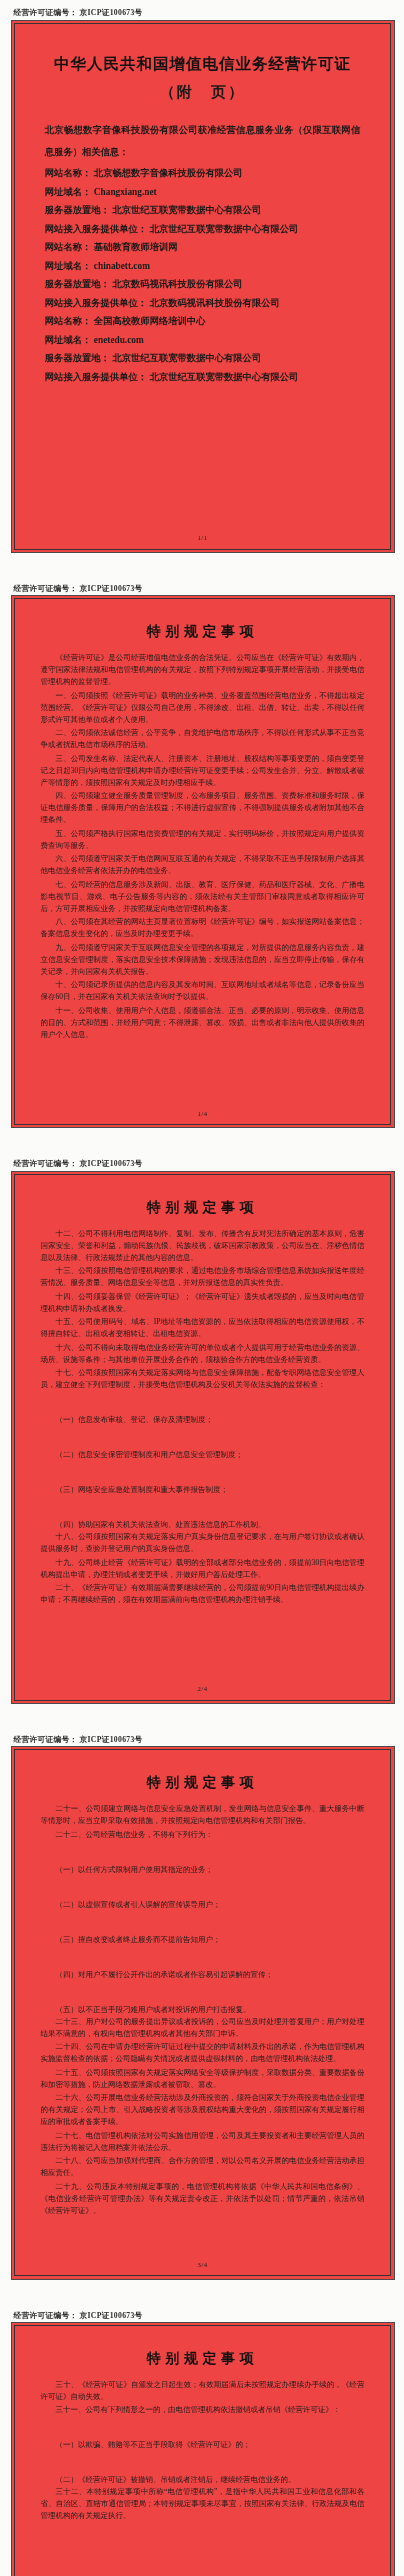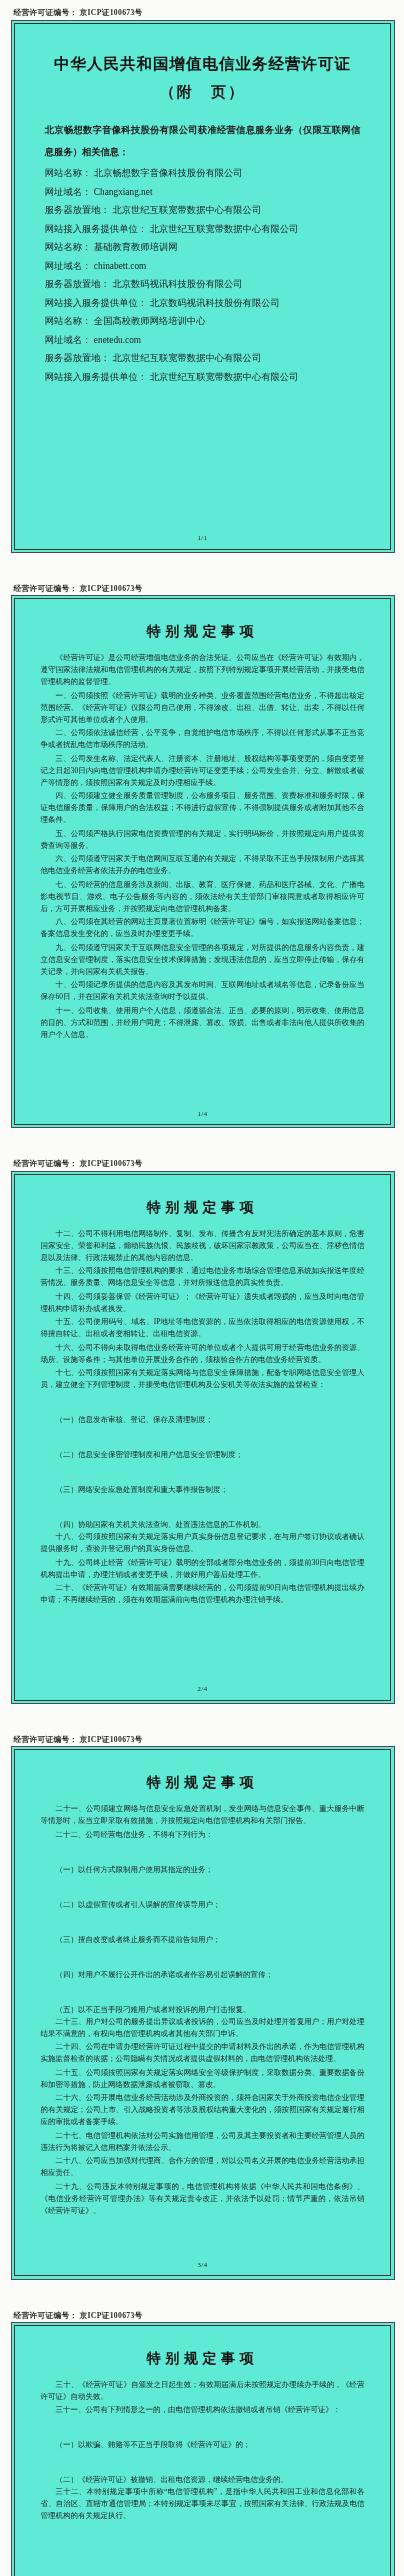--- a/index.html
+++ b/index.html
@@ -25,21 +25,21 @@
     font-size: 7.7px;
     font-weight: bold;
     color: #2b2b2b;
     padding-left: 3.1px;
     letter-spacing: 0.3px;
   }
   .page-header .hdr-no { padding-left: 2.1px; }
   .cert-frame {
     border: 0.8px solid #4a4a4a;
     padding: 2.1px;
-    background: #5eead4;
+    background: #ef4444;
   }
   .cert-inner {
     border: 1.5px solid #333333;
     height: 527px;
     box-sizing: border-box;
     position: relative;
     padding: 15.5px 25px 15.5px;
     overflow: hidden;
   }
   .cert-title {
@@ -62,21 +62,21 @@
   }
   .entry-intro {
     font-size: 9.3px;
     font-weight: bold;
     line-height: 22px;
     margin: 0 0 1px;
     text-align: justify;
   }
   .entry-line {
     font-size: 9.3px;
-    font-weight: normal;
+    font-weight: bold;
     line-height: 18.5px;
     margin: 0;
     text-align: justify;
   }
   .entry-line .entry-value { padding-left: 2.6px; }
   .prov-title {
     margin: 8.2px 0 0;
     text-align: center;
     font-size: 14px;
     font-weight: bold;
@@ -224,20 +224,20 @@
   <div class="page-header">
     <span class="hdr-label">经营许可证编号：</span><span class="hdr-no">京ICP证100673号</span>
   </div>
   <div class="cert-frame">
     <div class="cert-inner">
       <h2 class="prov-title">特别规定事项</h2>
       <div class="prov-body">
           <p class="prov item">三十、《经营许可证》自颁发之日起生效；有效期届满后未按照规定办理续办手续的，《经营许可证》自动失效。</p>
           <p class="prov item">三十一、公司有下列情形之一的，由电信管理机构依法撤销或者吊销《经营许可证》：</p>
           <p class="prov sub">（一）以欺骗、贿赂等不正当手段取得《经营许可证》的；</p>
-          <p class="prov sub">（二）《经营许可证》被撤销、出租电信资源，继续经营电信业务的。</p>
+          <p class="prov sub">（二）《经营许可证》被撤销、吊销或者注销后，继续经营电信业务的。</p>
           <p class="prov item">三十二、本特别规定事项中所称“电信管理机构”，是指中华人民共和国工业和信息化部和各省、自治区、直辖市通信管理局；本特别规定事项未尽事宜，按照国家有关法律、行政法规及电信管理机构的有关规定执行。</p>
         </div>
 
     </div>
   </div>
 </div>
 
 
 </body></html>

